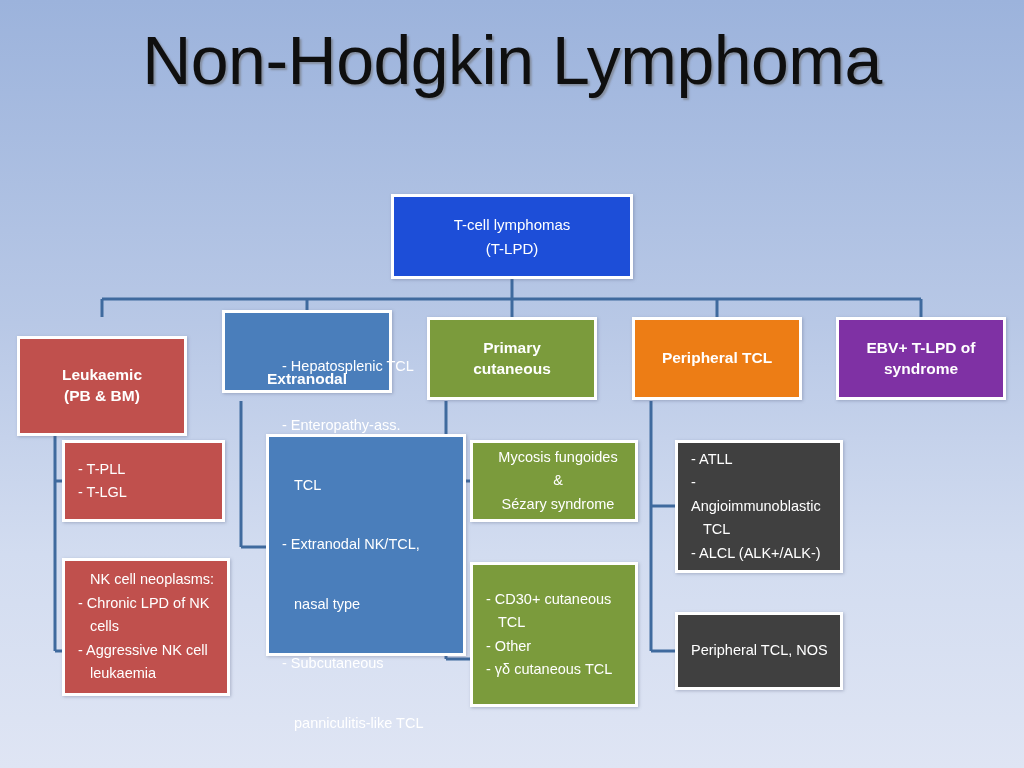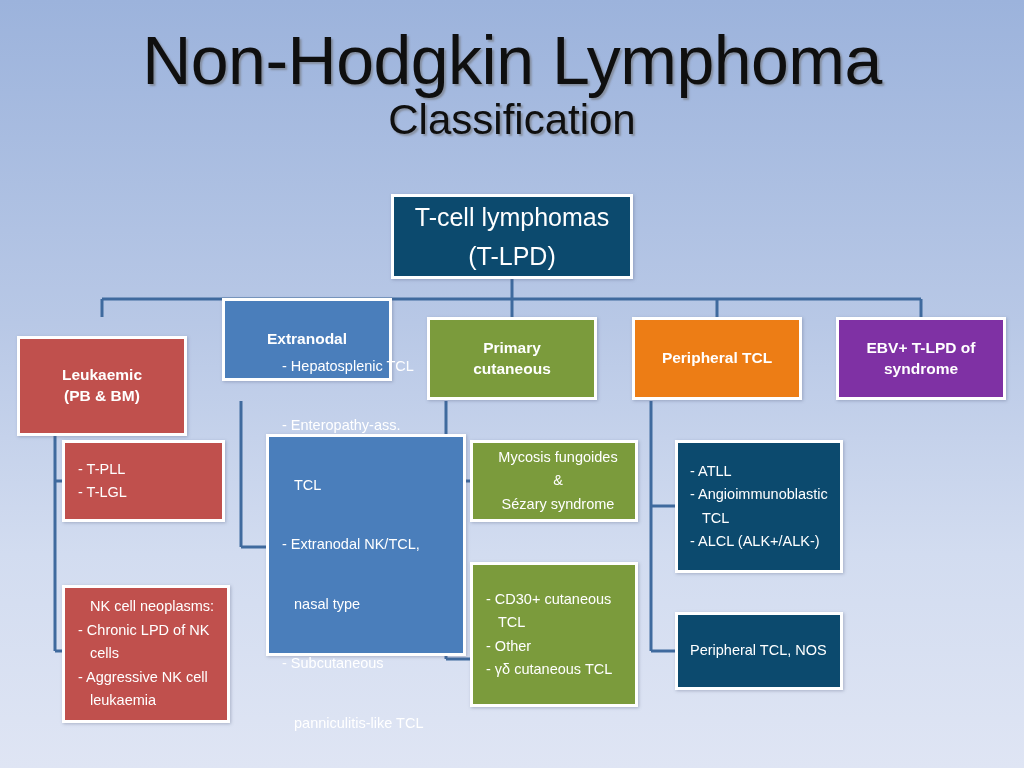--- a/index.html
+++ b/index.html
@@ -60,22 +60,22 @@
     display: flex;
     flex-direction: column;
     justify-content: center;
     box-shadow: 1px 1px 3px rgba(80,90,120,0.35);
   }
   .node.center { align-items: center; text-align: center; }
   .node .ln { display: block; }
 
   
   .root {
-    background: #0c4a6e;
-    font-size: 25px;
+    background: #1d4ed8;
+    font-size: 15px;
     line-height: 1.55;
   }
 
   
   .cat {
     font-size: 15.5px;
     font-weight: bold;
     line-height: 1.35;
     text-align: center;
     align-items: center;
@@ -90,21 +90,21 @@
   .leaf {
     font-size: 14.5px;
     line-height: 1.62;
     padding: 10px 12px 10px 13px;
     text-align: left;
   }
   .leaf.center { text-align: center; padding-left: 20px; }
   .leaf-red    { background: #c0504d; }
   .leaf-blue   { background: #4a7ebb; }
   .leaf-green  { background: #7b9b3c; }
-  .leaf-orange { background: #0c4a6e; padding-left: 12px; }
+  .leaf-orange { background: #404040; }
   .leaf .ln.ind { padding-left: 12px; }
 
   
   .footer {
     position: absolute;
     left: 0;
     top: 722px;
     width: 1010px;
     text-align: right;
     font-size: 14.5px;
@@ -112,21 +112,20 @@
     color: #121212;
   }
 </style>
 </head>
 <body>
 
 <div id="slide">
 
   <div class="title-block">
     <div class="title-main">Non-Hodgkin Lymphoma</div>
-    <div class="title-sub">Classification</div>
   </div>
 
   <svg id="connectors" viewBox="0 0 1024 768" width="1024" height="768">
     <g stroke="#3f6a9e" stroke-width="3" fill="none" stroke-linecap="butt">
 
       <path d="M512,279 L512,299"></path>
 
       <path d="M102,299 L921,299"></path>
 
       <path d="M102,299 L102,317"></path>
@@ -155,21 +154,21 @@
   <div class="node root center" style="left:391px; top:194px; width:242px; height:85px;">
     <span class="ln">T-cell lymphomas</span>
     <span class="ln">(T-LPD)</span>
   </div>
 
   <div class="node cat cat-red" style="left:17px; top:336px; width:170px; height:100px;">
     <span class="ln">Leukaemic</span>
     <span class="ln">(PB &amp; BM)</span>
   </div>
 
-  <div class="node cat cat-blue" style="left:222px; top:298px; width:170px; height:83px;">
+  <div class="node cat cat-blue" style="left:222px; top:310px; width:170px; height:83px;justify-content:flex-end;">
     <span class="ln">Extranodal</span>
   </div>
 
   <div class="node cat cat-green" style="left:427px; top:317px; width:170px; height:83px;">
     <span class="ln">Primary</span>
     <span class="ln">cutaneous</span>
   </div>
 
   <div class="node cat cat-orange" style="left:632px; top:317px; width:170px; height:83px;">
     <span class="ln">Peripheral TCL</span>
@@ -178,21 +177,21 @@
   <div class="node cat cat-purple" style="left:836px; top:317px; width:170px; height:83px;">
     <span class="ln">EBV+ T-LPD of</span>
     <span class="ln">syndrome</span>
   </div>
 
   <div class="node leaf leaf-red" style="left:62px; top:440px; width:163px; height:82px;">
     <span class="ln">- T-PLL</span>
     <span class="ln">- T-LGL</span>
   </div>
 
-  <div class="node leaf leaf-red" style="left:62px; top:558px; width:168px; height:138px;margin-top:27px;">
+  <div class="node leaf leaf-red" style="left:62px; top:558px; width:168px; height:138px;">
     <span class="ln ind">NK cell neoplasms:</span>
     <span class="ln">- Chronic LPD of NK</span>
     <span class="ln ind">cells</span>
     <span class="ln">- Aggressive NK cell</span>
     <span class="ln ind">leukaemia</span>
   </div>
 
   <div class="node leaf leaf-blue" style="left:266px; top:434px; width:200px; height:222px;gap:36px;">
     <span class="ln">- Hepatosplenic TCL</span>
     <span class="ln">- Enteropathy-ass.</span>

